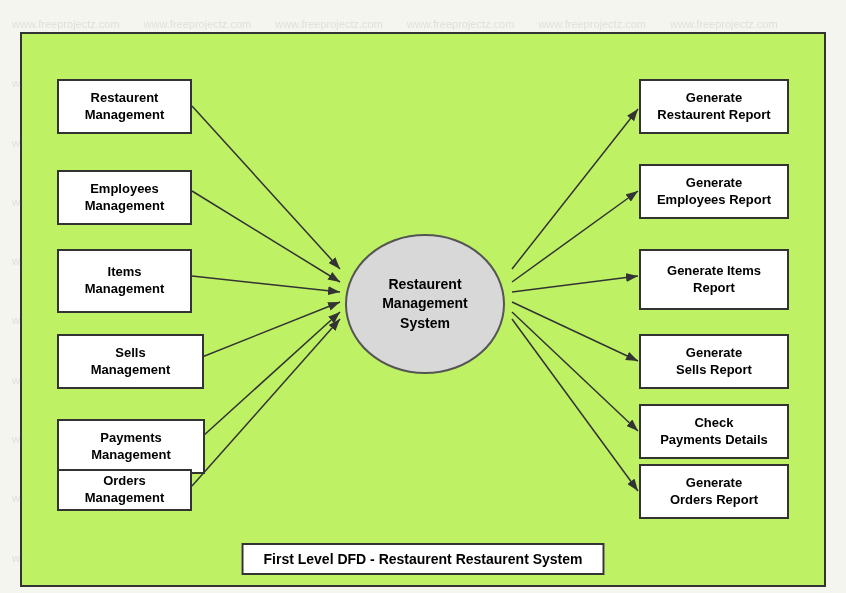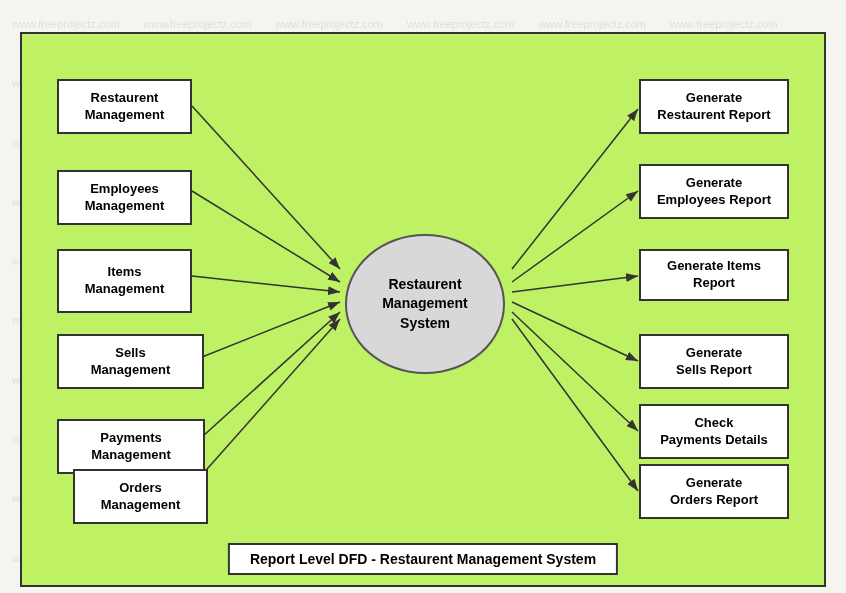--- a/index.html
+++ b/index.html
@@ -60,26 +60,26 @@
       align-items: center;
       justify-content: center;
     }
 
     
     .box-left1 { top: 45px; left: 35px; width: 135px; height: 55px; }
     .box-left2 { top: 130px; left: 35px; width: 135px; height: 55px; margin-top: 6px; }
     .box-left3 { top: 215px; left: 35px; width: 135px; height: 64px; }
     .box-left4 { top: 300px; left: 35px; width: 147px; height: 55px; }
     .box-left5 { top: 385px; left: 35px; width: 148px; height: 55px; }
-    .box-left6 { top: 425px; left: 35px; width: 135px; height: 55px; margin-left: 16px; }
+    .box-left6 { top: 425px; left: 35px; width: 135px; height: 42px; }
 
     
     .box-right1 { top: 45px; right: 35px; width: 150px; height: 55px; }
     .box-right2 { top: 130px; right: 35px; width: 150px; height: 55px; }
-    .box-right3 { top: 215px; right: 35px; width: 150px; height: 52px; }
+    .box-right3 { top: 215px; right: 35px; width: 150px; height: 61px; }
     .box-right4 { top: 300px; right: 35px; width: 150px; height: 55px; }
     .box-right5 { top: 370px; right: 35px; width: 150px; height: 55px; }
     .box-right6 { top: 430px; right: 35px; width: 150px; height: 55px; }
 
     
     .center-ellipse {
       position: absolute;
       top: 50%;
       left: 50%;
       transform: translate(-50%, -50%);
@@ -261,17 +261,17 @@
       <span>Generate<br>Sells Report</span>
     </div>
     <div class="box box-right5">
       <span>Check<br>Payments Details</span>
     </div>
     <div class="box box-right6">
       <span>Generate<br>Orders Report</span>
     </div>
 
     <div class="caption">
-      <span>Report Level DFD - Restaurent Management System</span>
+      <span>First Level DFD - Restaurent Restaurent System</span>
     </div>
 
   </div>
 </div>
 
 </body></html>

